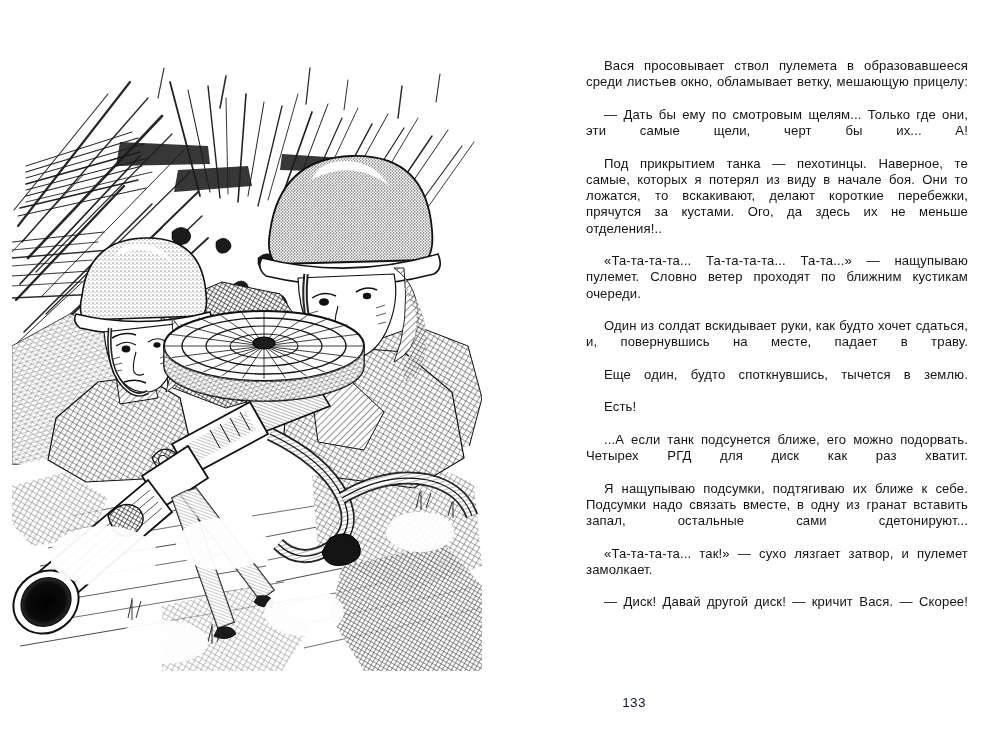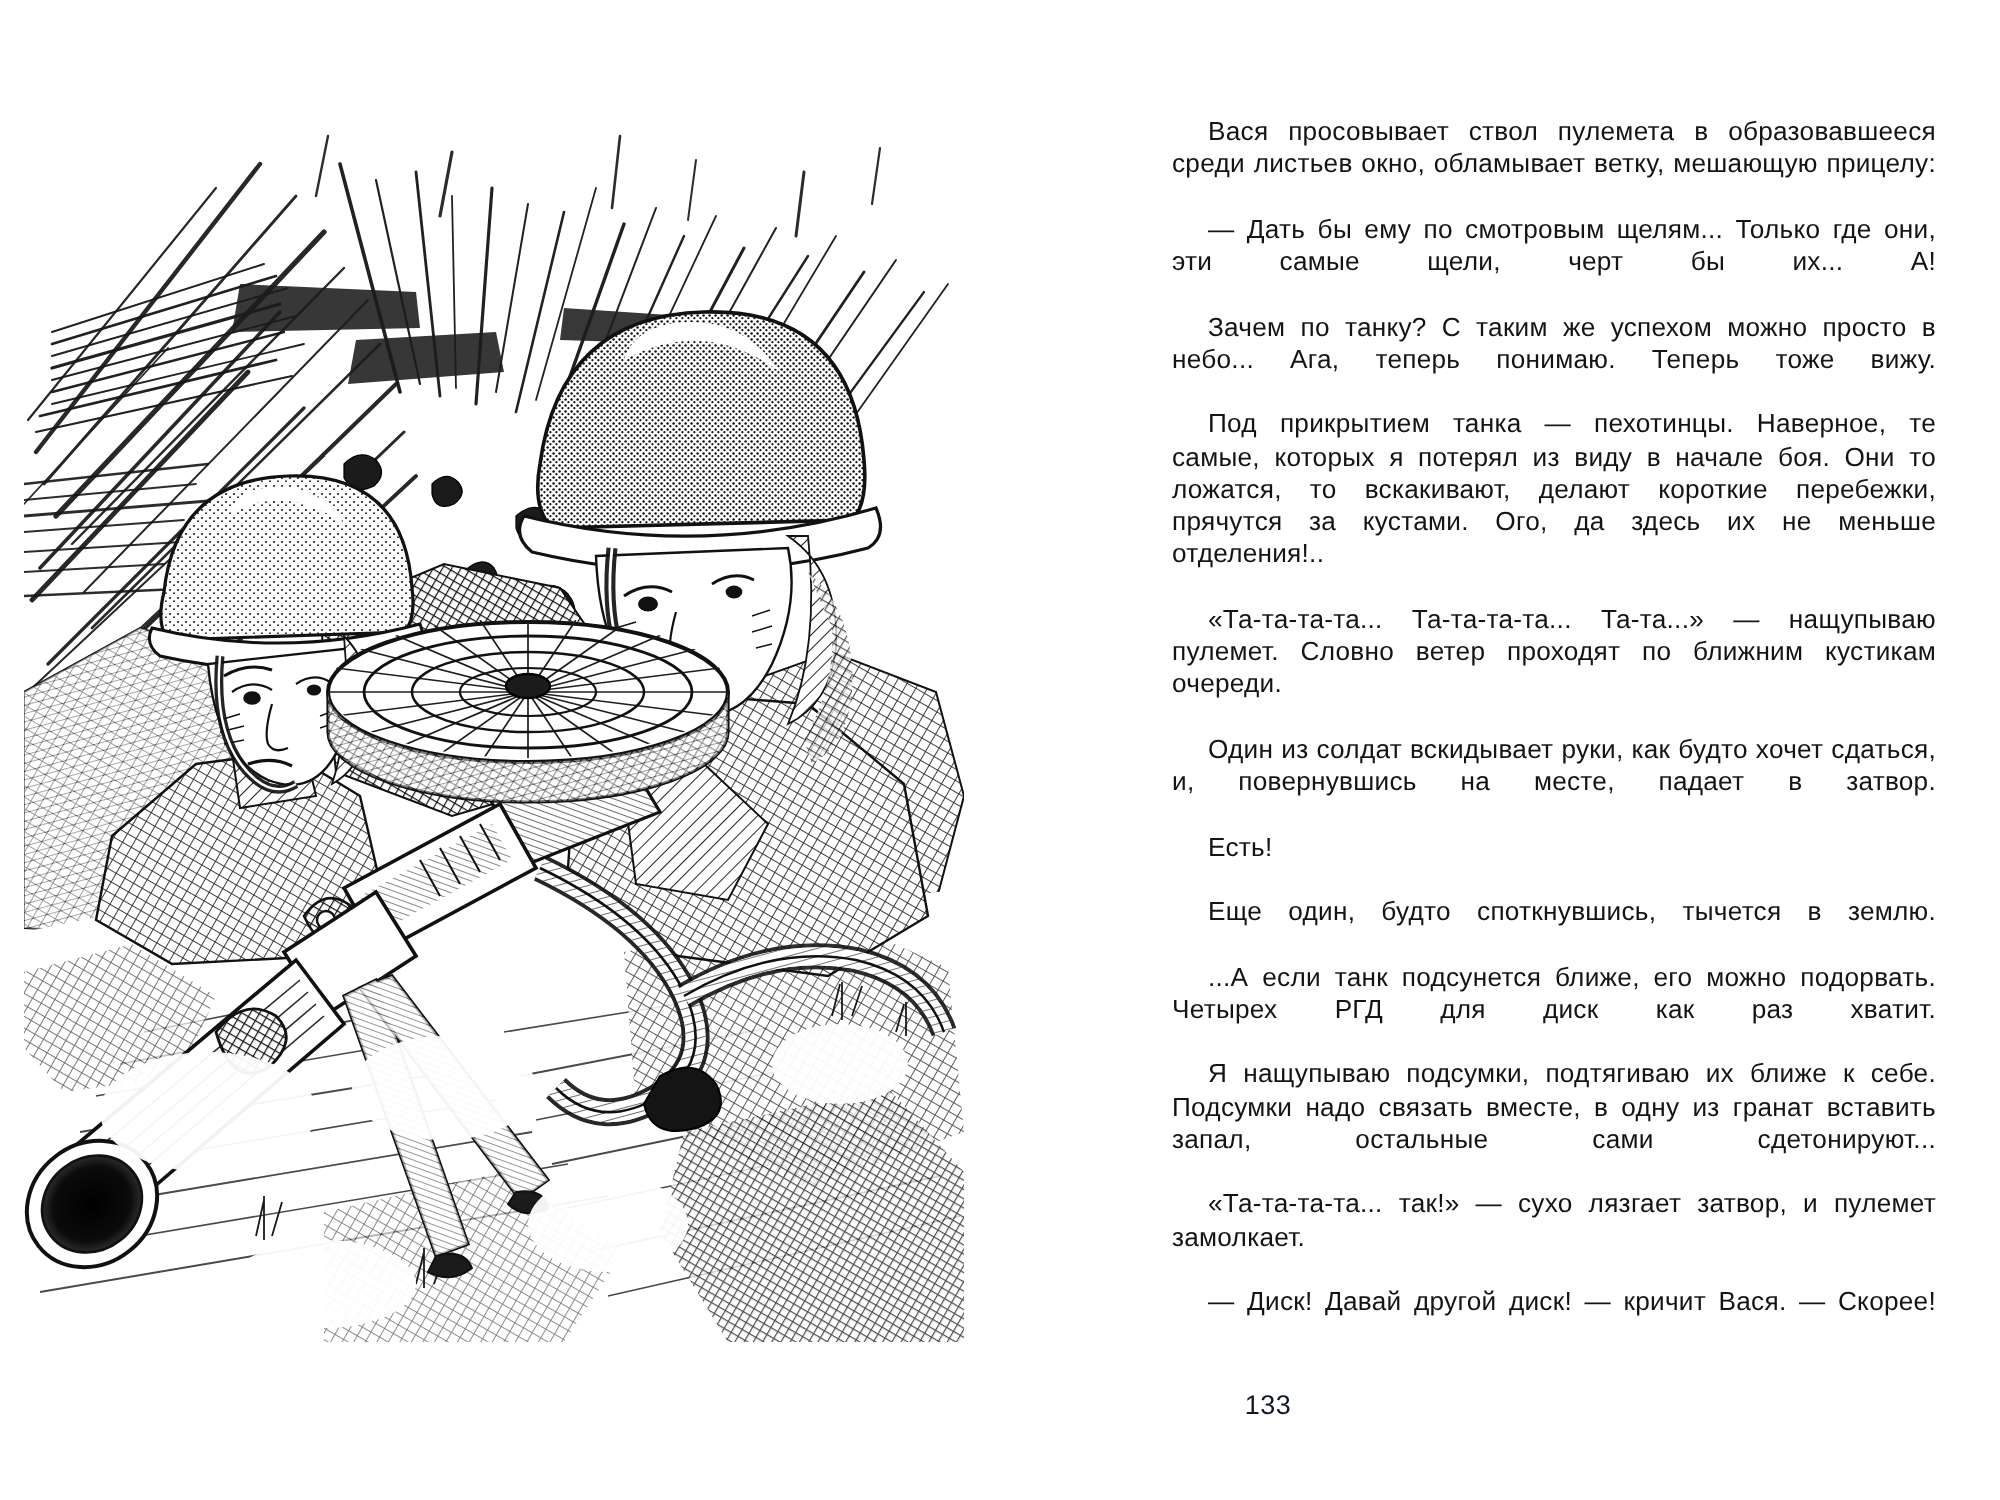--- a/index.html
+++ b/index.html
@@ -451,26 +451,25 @@
         <ellipse cx="292" cy="566" rx="40" ry="24"></ellipse>
         <ellipse cx="408" cy="486" rx="34" ry="20"></ellipse>
         <ellipse cx="150" cy="596" rx="46" ry="22"></ellipse>
       </g>
     </svg>
   </div>
 
   <div id="text-column">
     <p class="para">Вася просовывает ствол пулемета в образовавшееся среди листьев окно, обламывает ветку, мешающую прицелу:</p>
     <p class="para">— Дать бы ему по смотровым щелям... Только где они, эти самые щели, черт бы их... А!</p>
-    <p class="para">Зачем по танку? С таким же успехом можно просто в небо... Ага, теперь понимаю. Теперь тоже вижу.</p>
     <p class="para">Под прикрытием танка — пехотинцы. Наверное, те самые, которых я потерял из виду в начале боя. Они то ложатся, то вскакивают, делают короткие перебежки, прячутся за кустами. Ого, да здесь их не меньше отделения!..</p>
     <p class="para">«Та-та-та-та... Та-та-та-та... Та-та...» — нащупываю пулемет. Словно ветер проходят по ближним кустикам очереди.</p>
-    <p class="para">Один из солдат вскидывает руки, как будто хочет сдаться, и, повернувшись на месте, падает в затвор.</p>
+    <p class="para">Один из солдат вскидывает руки, как будто хочет сдаться, и, повернувшись на месте, падает в траву.</p>
+    <p class="para">Еще один, будто споткнувшись, тычется в землю.</p>
     <p class="para">Есть!</p>
-    <p class="para">Еще один, будто споткнувшись, тычется в землю.</p>
     <p class="para">...А если танк подсунется ближе, его можно подорвать. Четырех РГД для диск как раз хватит.</p>
     <p class="para">Я нащупываю подсумки, подтягиваю их ближе к себе. Подсумки надо связать вместе, в одну из гранат вставить запал, остальные сами сдетонируют...</p>
     <p class="para">«Та-та-та-та... так!» — сухо лязгает затвор, и пулемет замолкает.</p>
     <p class="para">— Диск! Давай другой диск! — кричит Вася. — Скорее!</p>
   </div>
 
   <div id="page-number">
     <span class="pn">133</span>
   </div>
 

